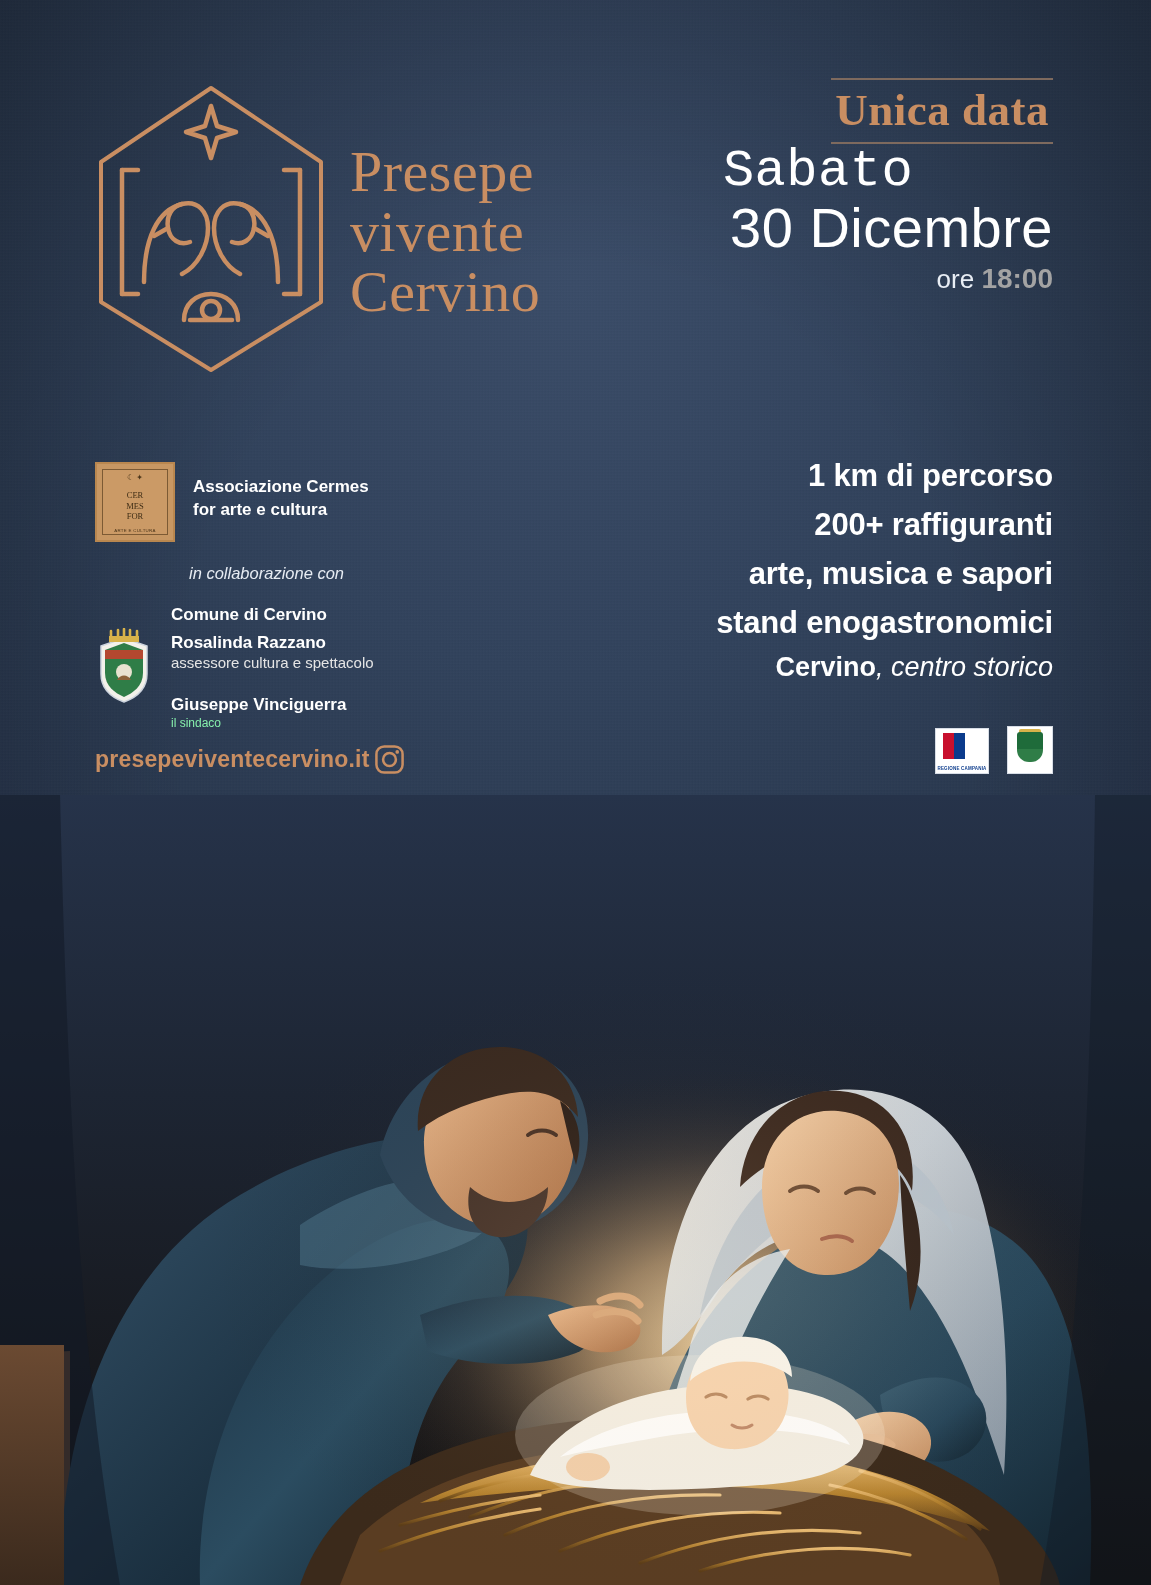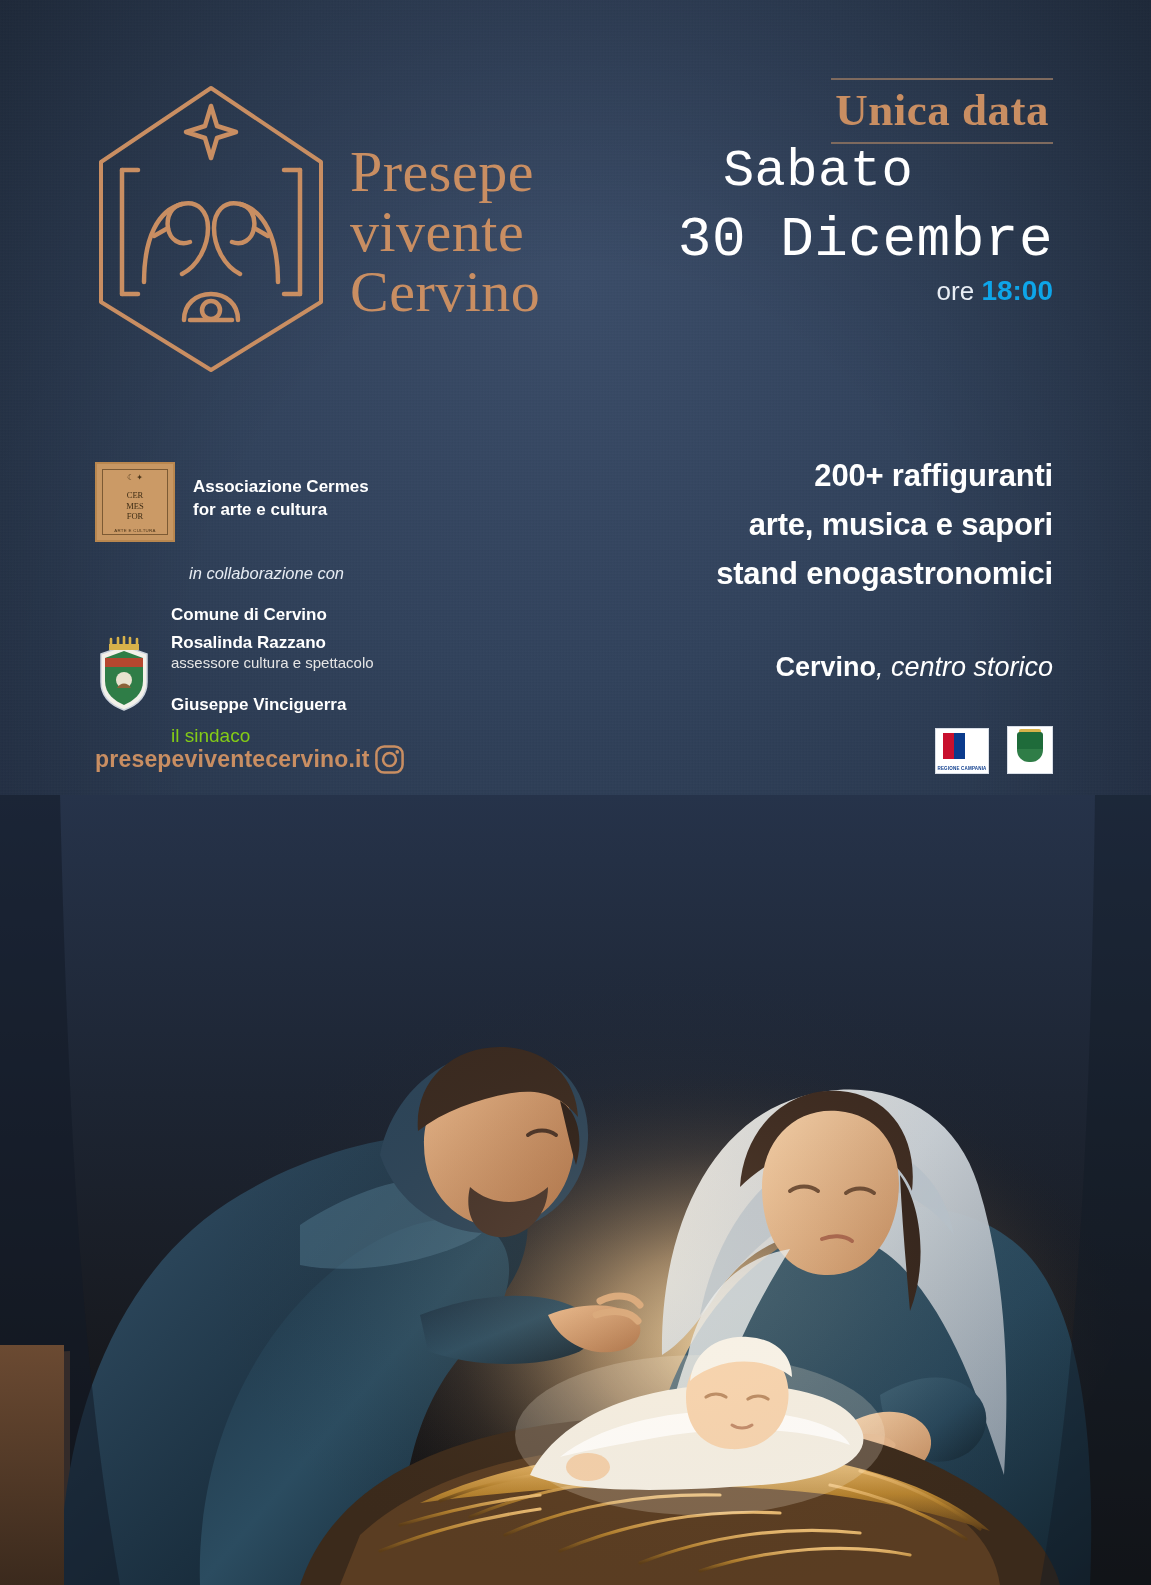--- a/index.html
+++ b/index.html
@@ -87,33 +87,32 @@
   }
   .unica-wrap .unica { border: 0; padding: 0; }
   .day {
     font-family: Liberation Mono, monospace;
     font-size: 52px;
     line-height: 1.06;
     letter-spacing: .5px;
     text-align: center;
   }
   .daynum {
-    font-family: Liberation Mono, monospace;
+    font-family: Liberation Sans, sans-serif;
     font-size: 56px;
     line-height: 1.04;
     letter-spacing: .5px;
-    margin-top: 12px;
   }
   .ore {
     margin-top: 6px;
     font-size: 26px;
     font-family: "Liberation Sans", sans-serif;
     color: #e9eef5;
   }
-  .ore b { font-size: 28px; color: #0ea5e9; }
+  .ore b { font-size: 28px; color: #a3a3a3; }
 
   
   .info {
     position: absolute;
     right: 98px;
     top: 452px;
     width: 470px;
     text-align: right;
     color: #ffffff;
     font-weight: bold;
@@ -203,21 +202,21 @@
   .cermes-text { font-size: 17px; font-weight: bold; line-height: 1.35; padding-top: 14px; }
   .collab { margin: 22px 0 8px 94px; font-style: italic; font-size: 16.5px; color: #e7ecf3; }
 
   .credit-row2 { display:flex; align-items:center; gap:18px; margin-top: 18px; }
   .comune-crest { width: 58px; height: 76px; flex:none; position:relative; }
   .comune-text { padding-top: 4px; }
   .comune-text .l1 { font-size: 17px; font-weight: bold; }
   .comune-text .l2 { font-size: 17px; font-weight: bold; margin-top: 8px; }
   .comune-text .l3 { font-size: 15px; color: #e5e5e5; margin-top: 1px; }
   .comune-text .l4 { font-size: 17px; font-weight: bold; margin-top: 24px; }
-  .comune-text .l5 { font-size: 19px; color: #84cc16; margin-top: 10px; }
+  .comune-text .l5 { font-size: 12px; color: #86efac; margin-top: 1px; }
 
   .weburl {
     position: absolute; left: 95px; top: 744px;
     display: flex; align-items: center; gap: 4px;
   }
   .weburl .u { color: #c98e62; font-size: 23px; font-weight: bold; letter-spacing: .2px; }
   .ig { width: 31px; height: 31px; }
 
   
   .scene { position: absolute; left: 0; right: 0; bottom: 0; height: 790px; overflow: hidden; }
@@ -278,20 +277,21 @@
     </div>
     <div class="day">Sabato</div>
     <div class="daynum">30 Dicembre</div>
     <div class="ore">
       <span>ore</span>
       <b>18:00</b>
     </div>
   </div>
 
   <div class="info">
+    <div>1 km di percorso</div>
     <div>200+ raffiguranti</div>
     <div>arte, musica e sapori</div>
     <div>stand enogastronomici</div>
   </div>
 
   <div class="place">
     <b>Cervino</b><i>, centro storico</i>
   </div>
 
   <div class="inst-logos">

